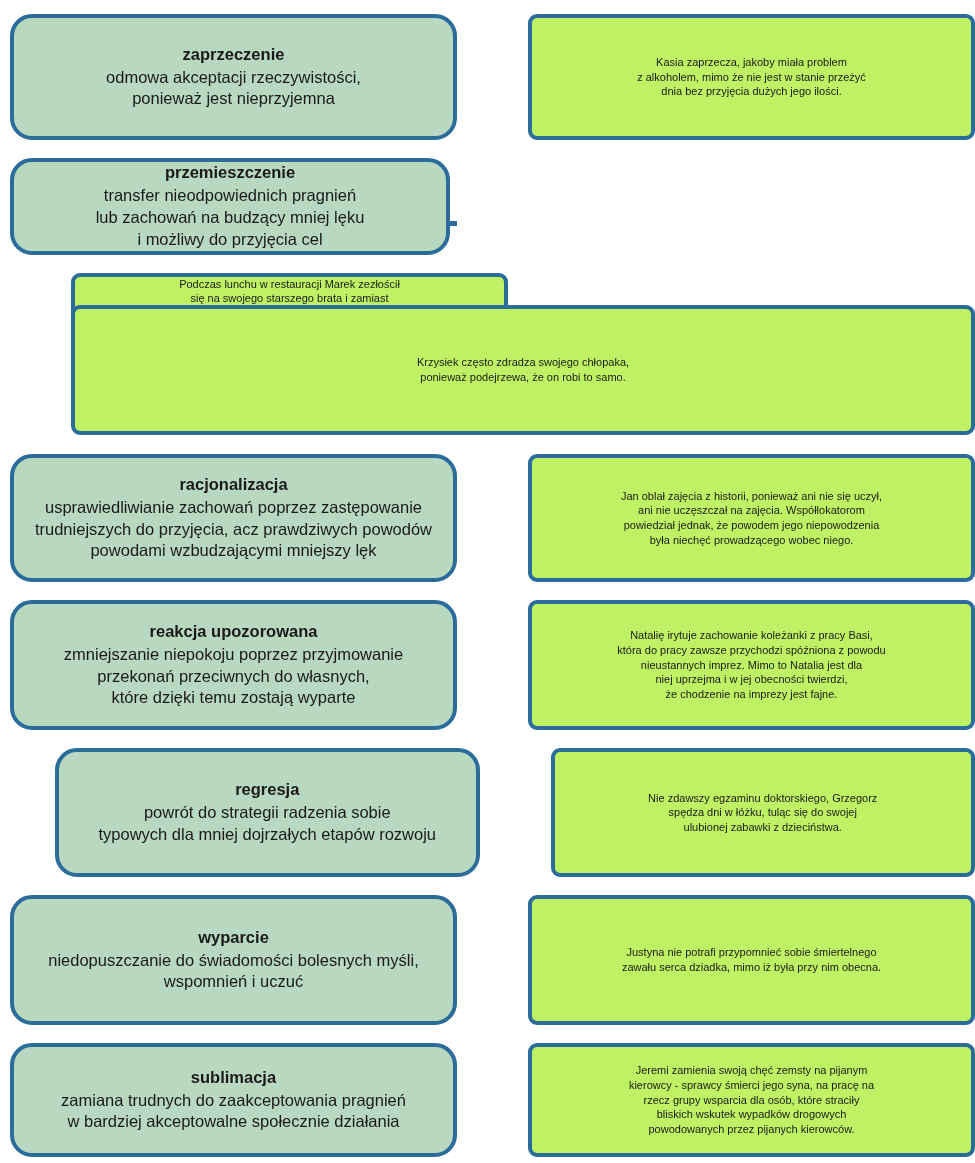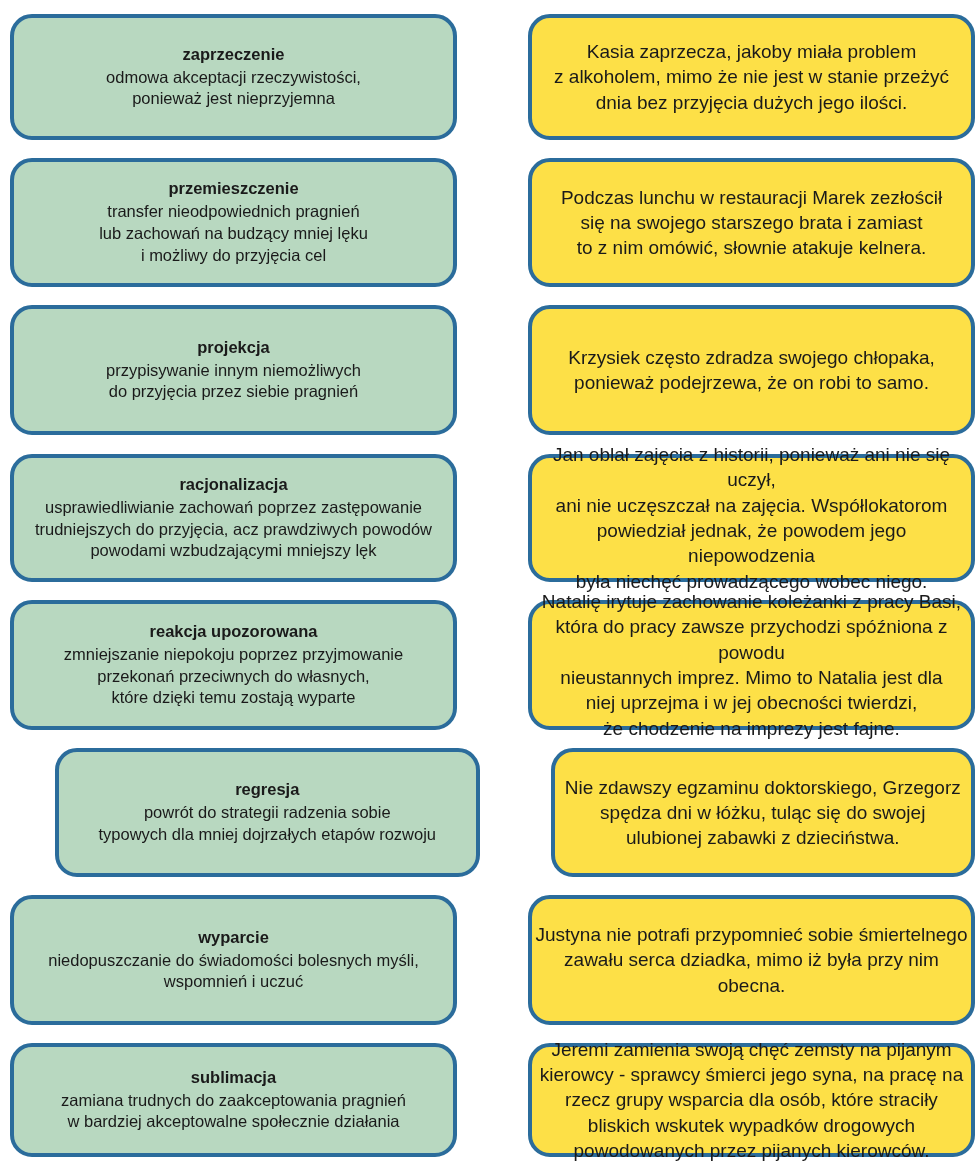--- a/index.html
+++ b/index.html
@@ -60,39 +60,40 @@
   .box.term {
     width: 440px;
     margin-left: 10px;
     background: #b8d8c0;
     font-size: 16.5px;
   }
 
   .box.example {
     width: 437px;
     margin-left: 71px;
-    background: #fde047;
-    font-size: 19px;
+    background: #bef264;
+    font-size: 11px;
+    border-radius: 9px;
   }
 
   .box .title {
     font-weight: bold;
     display: block;
     margin-bottom: 1px;
   }
 
   .box .desc,
   .box .example-text {
     display: block;
     white-space: pre-line;
   }
 
   
   .row-0 { height: 149px; }
-  .row-1 { height: 147px; }
+  .row-1 { height: 147px; flex-direction: column; }
   .row-2 { height: 148px; }
   .row-3 { height: 147px; }
   .row-4 { height: 148px; }
   .row-5 { height: 147px; padding-left: 45px; }
   .row-6 { height: 148px; }
   .row-7 { height: 129px; }
 
   .row-0 .box { margin-top: 14px; margin-bottom: 9px; flex: 1; }
   .row-1 .box { margin-top: 9px;  margin-bottom: 9px; flex: 1; }
   .row-2 .box { margin-top: 9px;  margin-bottom: 9px; flex: 1; }
@@ -131,25 +132,20 @@
     </div>
     <div class="box example">
       <span class="example-text">Podczas lunchu w restauracji Marek zezłościł
 się na swojego starszego brata i zamiast
 to z nim omówić, słownie atakuje kelnera.</span>
     </div>
   </div>
 
   <div class="row row-2">
     <div class="connector"></div>
-    <div class="box term">
-      <span class="title">projekcja</span>
-      <span class="desc">przypisywanie innym niemożliwych
-do przyjęcia przez siebie pragnień</span>
-    </div>
     <div class="box example">
       <span class="example-text">Krzysiek często zdradza swojego chłopaka,
 ponieważ podejrzewa, że on robi to samo.</span>
     </div>
   </div>
 
   <div class="row row-3">
     <div class="connector"></div>
     <div class="box term">
       <span class="title">racjonalizacja</span>

